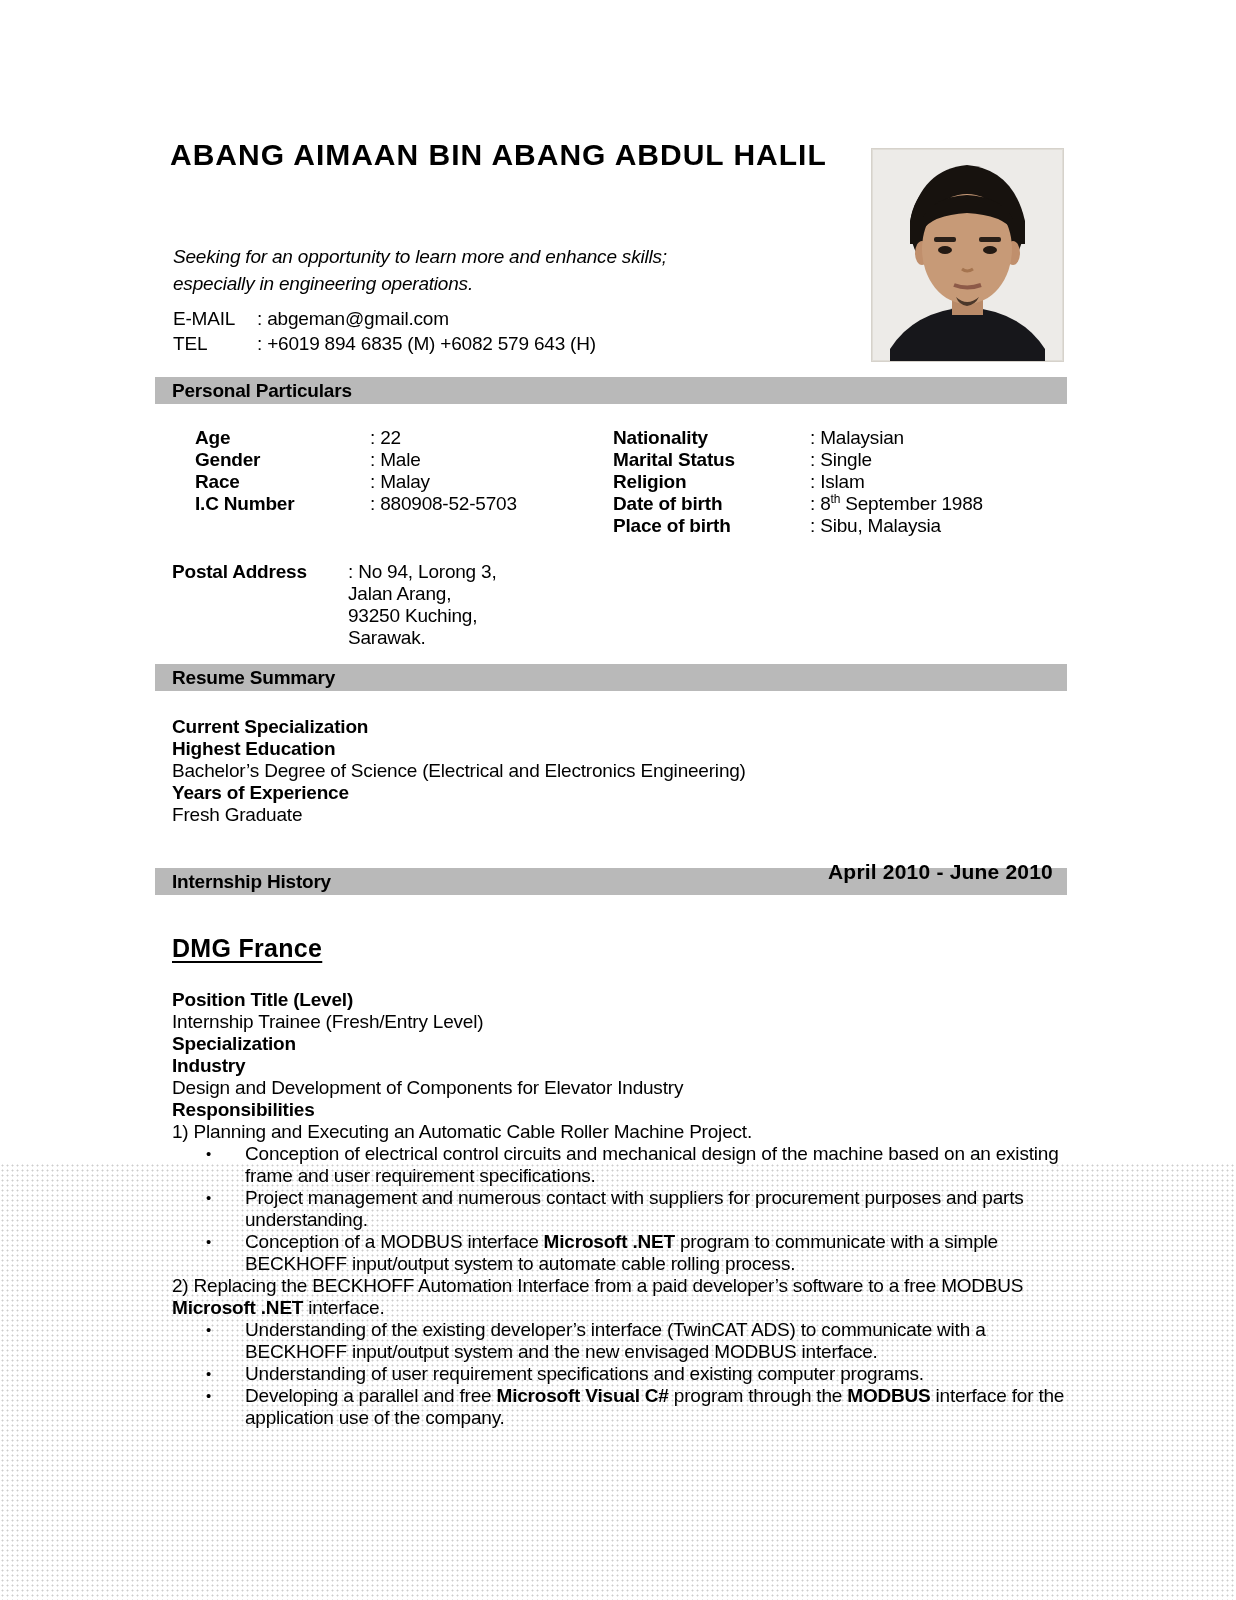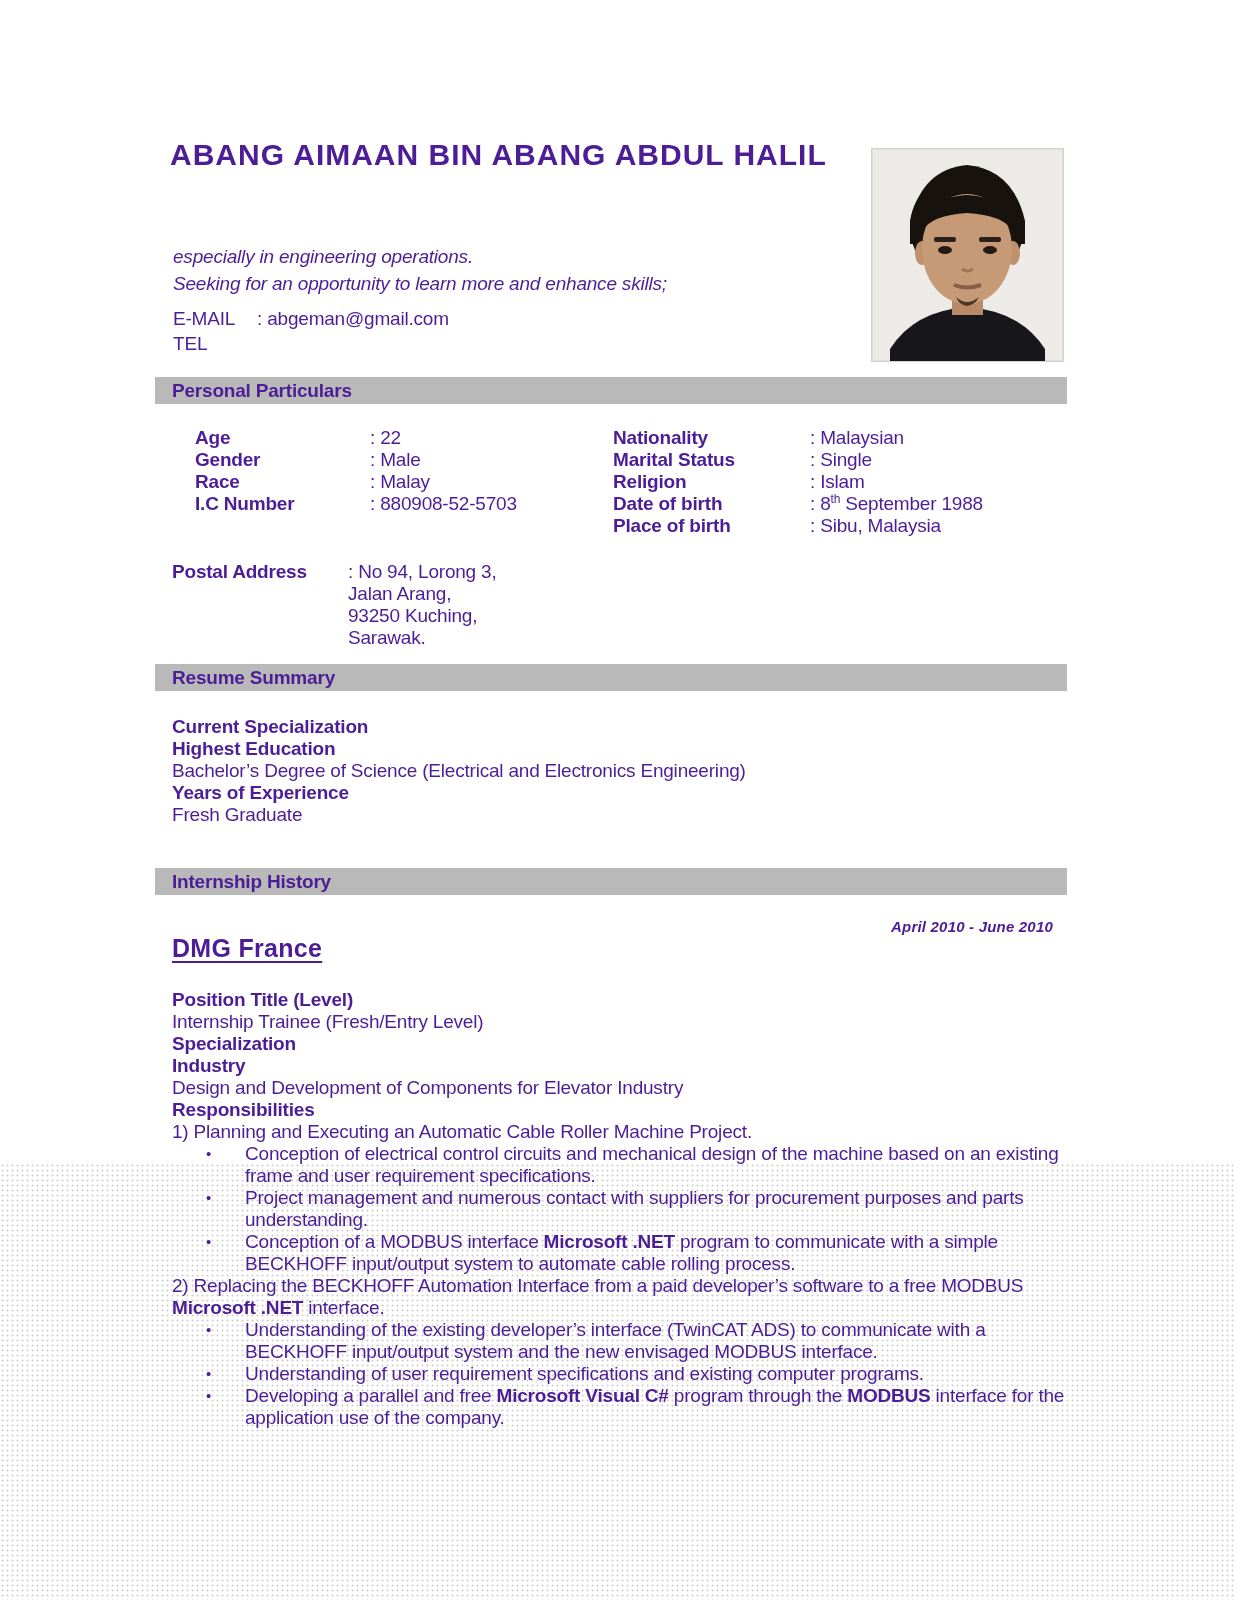--- a/index.html
+++ b/index.html
@@ -1,21 +1,21 @@
 <!DOCTYPE html>
 <html><head>
 <meta charset="utf-8">
 <style>
   html,body{margin:0;padding:0;background:#ffffff;}
   .page{
     position:relative;
     width:1236px;height:1600px;
     background:#ffffff;
     font-family:"Liberation Sans","DejaVu Sans",sans-serif;
-    color:#4c1d95;
+    color:#000000;
     overflow:hidden;
   }
   .dots{
     position:absolute;left:0;top:1163px;width:1236px;height:437px;
     background-image:radial-gradient(circle,#cdcdcd 0.9px,transparent 1.1px);
     background-size:5px 5px;
     z-index:0;
   }
   .name{
     position:absolute;left:170px;top:138px;margin:0;
@@ -49,22 +49,22 @@
   .prow{display:flex;}
   .col-left .plabel{width:175px;flex:none;font-weight:bold;margin-left:23px;}
   .col-right .plabel{width:197px;flex:none;font-weight:bold;}
   .pvalue{white-space:nowrap;}
   sup{font-size:12px;line-height:0;margin-top:32px;}
   .postal{position:absolute;left:172px;top:561px;z-index:1;font-size:19px;line-height:22px;display:flex;letter-spacing:-0.2px;}
   .postal .plabel{width:176px;flex:none;font-weight:bold;}
   .summary{position:absolute;left:172px;top:716px;z-index:1;font-size:19px;line-height:22px;letter-spacing:-0.2px;}
   .sh{font-weight:bold;}
   .period{
-    position:absolute;right:183px;top:918px;z-index:1;
-    font-size:15px;font-weight:bold;letter-spacing:0.2px;font-style:italic;
+    position:absolute;right:183px;top:860px;z-index:1;
+    font-size:21px;font-weight:bold;letter-spacing:0.2px;
   }
   .company{
     position:absolute;left:172px;top:934px;margin:0;z-index:1;
     font-size:25px;font-weight:bold;text-decoration:underline;
     text-decoration-thickness:2px;text-underline-offset:4px;letter-spacing:0.3px;
   }
   .details{position:absolute;left:172px;top:989px;width:896px;z-index:1;font-size:19px;line-height:22px;letter-spacing:-0.2px;}
   .blist{margin:0;padding:0;list-style:none;}
   .blist li{display:flex;}
   .bullet{width:73px;flex:none;text-align:center;font-size:15px;}
@@ -96,31 +96,32 @@
       <rect x="107" y="88" width="22" height="5" rx="2" fill="#2a2019"></rect>
       <ellipse cx="73" cy="101" rx="7" ry="4" fill="#241a13"></ellipse>
       <ellipse cx="118" cy="101" rx="7" ry="4" fill="#241a13"></ellipse>
       <path d="M90,120 Q95,124 101,120" stroke="#a5744f" stroke-width="3" fill="none"></path>
       <path d="M82,136 Q95,141 109,136" stroke="#8d5a48" stroke-width="4" fill="none"></path>
       <path d="M84,148 Q95,158 107,148 Q103,156 95,157 Q87,156 84,148 Z" fill="#4a372a"></path>
     </svg>
   </div>
 
   <div class="objective">
+    <div>Seeking for an opportunity to learn more and enhance skills;</div>
     <div>especially in engineering operations.</div>
-    <div>Seeking for an opportunity to learn more and enhance skills;</div>
   </div>
 
   <div class="contact">
     <div class="crow">
       <span class="clabel">E-MAIL</span>
       <span>: abgeman@gmail.com</span>
     </div>
     <div class="crow">
       <span class="clabel">TEL</span>
+      <span>: +6019 894 6835 (M) +6082 579 643 (H)</span>
     </div>
   </div>
 
   <div class="bar bar-personal">
     <span>Personal Particulars</span>
   </div>
 
   <div class="pcol col-left">
     <div class="prow">
       <span class="plabel">Age</span>

